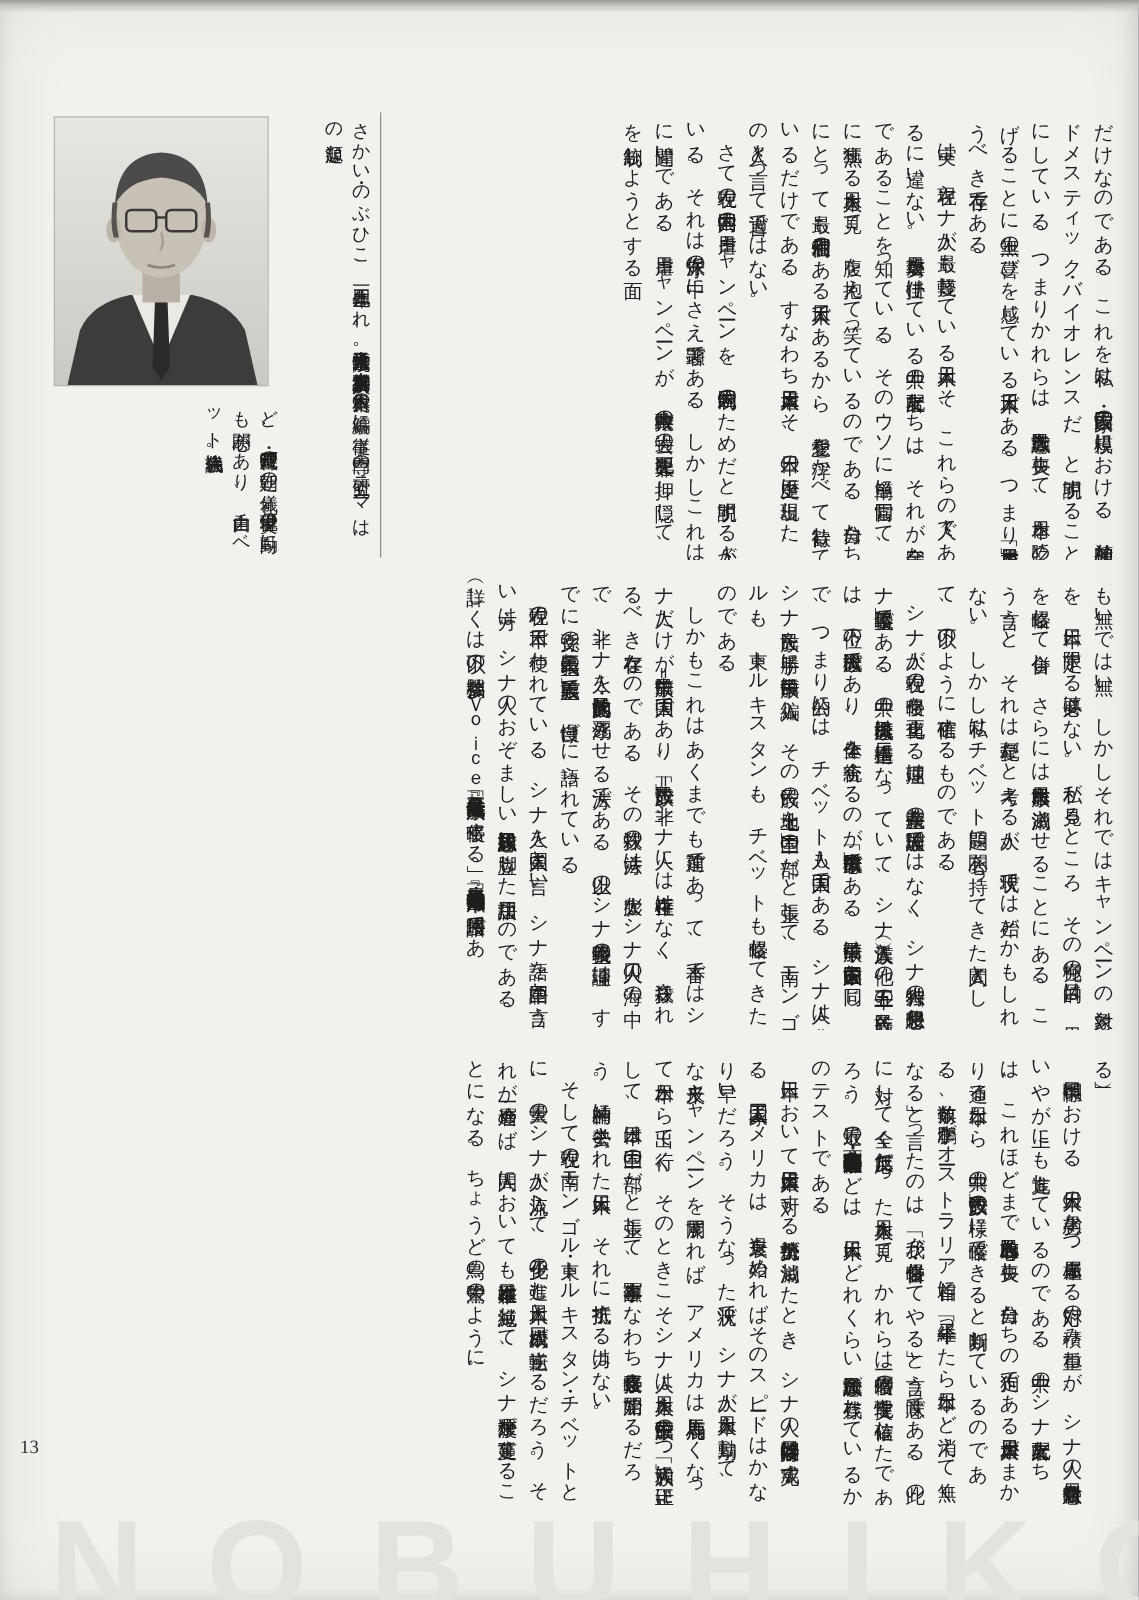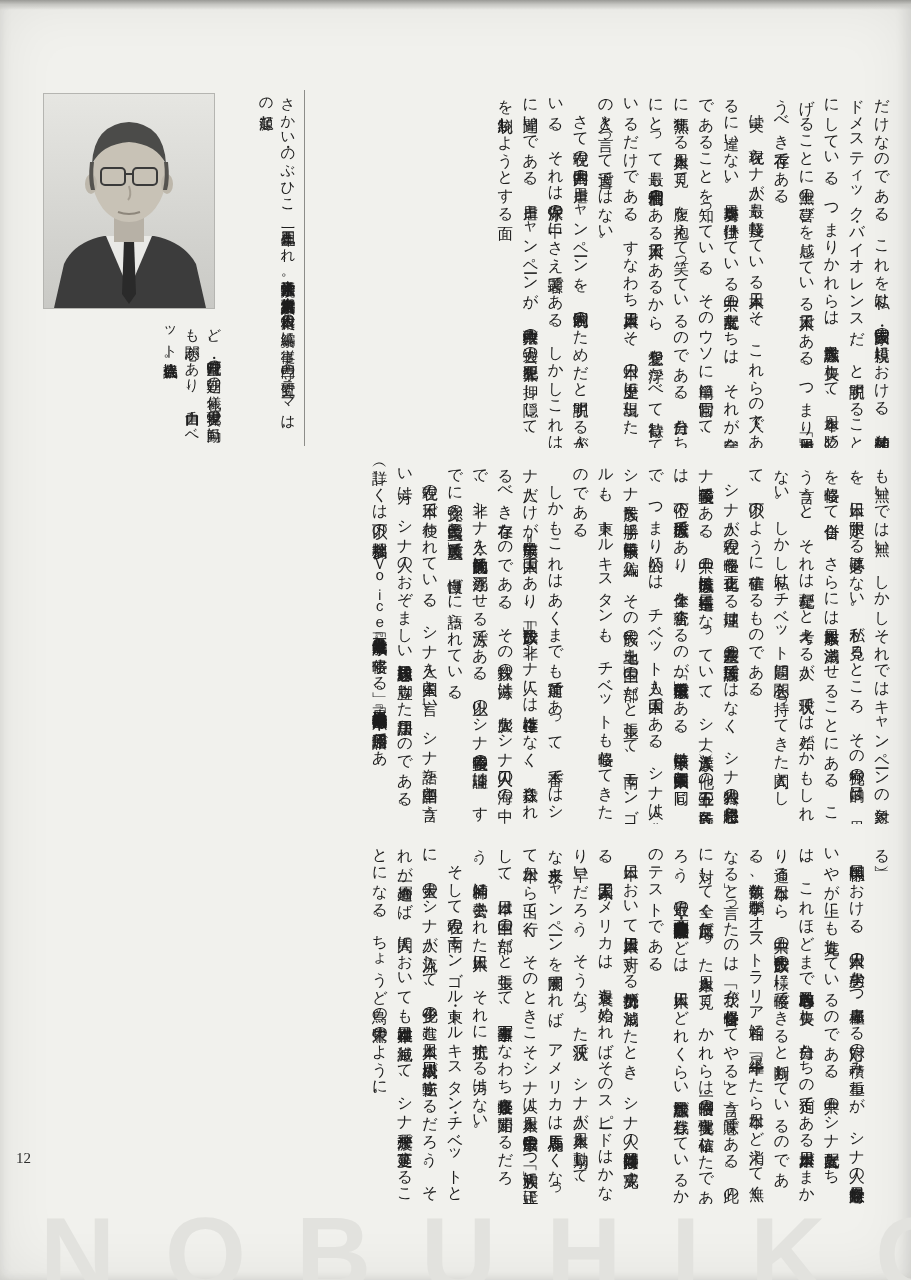--- a/index.html
+++ b/index.html
@@ -119,16 +119,16 @@
 　シナ人が現在の侵略を正当化する理屈は、共産主義の民族理論ではなく、シナ人独特の侵略思想「シナ侵略主義」である。中共の民族概念は二重構造になっていて、シナ人（漢族）と他の五十五の各民族は、下位の民族概念であり、全体を統合するのが「中華民族」概念である。中華民族は中国民族・中国人と同じで、つまり公的には、チベット人も中国人である。シナ人は非シナ民族を勝手に中華民族に編入し、その民族の土地を「中国」の一部だと主張して、南モンゴルも、東トルキスタンも、チベットも侵略してきたのである。
 　しかもこれはあくまでも建前であって、本音ではシナ人だけが中華民族＝中国人であり、「少数民族」＝非シナ人には生存権はなく、抹殺されるべき存在なのである。その抹殺の方法は、膨大なシナ人人口の海の中で、非シナ人を民族的・文化的に溺死させる方法である。以上のシナ侵略主義の論理は、すでに孫文の『三民主義』の「民族主義」で、自慢げに語られている。
 　現在の日本で使われている、シナ人を中国人と言い、シナ語を中国語と言う言い方は、シナ人のおぞましい民族抹殺思想に立脚した用語法なのである。
 （詳しくは以下の拙稿参照。『Ｖｏｉｃｅ』平成六年五月号「『中華』民族は侵略する」、日本学協会『日本』平成十六年二月号「中国・中華は侵略用語であ</div>
 
   <div class="band band3 vtext">る」）
 　日中関係における、日本人の愚劣かつ卑屈極まる対応の積み重ねが、シナ人の対日侵略意欲をいやが上にも亢進しているのである。中共のシナ人支配者たちは、これほどまで民族的自尊心を喪失し、自分たちの走狗である虐日日本人がまかり通る日本なら、中共の「少数民族」の様に侵略できると判断しているのである。数年前、李鵬がオーストラリア首相に、「二十年経ったら日本など消えて無くなる」と言ったのは、「我々が侵略・併合してやる」と言う意味である。此の発言に対して全く無反応だった日本人を見て、かれらは一層侵略の実現性を確信したであろう。最近の西安寸劇事件・珠海売春事件・尖閣上陸事件などは、日本人にどれくらい民族意識が残存しているかのテストである。
 　日本において虐日日本人に対する抵抗勢力が消滅したとき、シナ人の対日間接侵略は完成する。人工国家アメリカは、衰退を始めればそのスピードはかなり早いだろう。そうなった状況で、シナ人が日本人を扇動して、強烈な反米キャンペーンを展開すれば、アメリカは馬鹿馬鹿しくなって日本から出て行く。そのときこそシナ人は日本人を中華民族の一つ「大和族」に正式に認定して、日本は中国の一部だと主張して、軍事占領すなわち直接侵略を開始するだろう。精神的に去勢された日本人に、それに抵抗する力はない。
 　そして現在の南モンゴル・東トルキスタン・チベットと同様に、大量のシナ人が流入して、少子化の進む日本人と人口構成が逆転するだろう。それが一層進めば、人間においても日本在来種は絶滅して、シナ渡来種が蔓延することになる。ちょうど鳥の朱鷺のように。</div>
 
-  <div class="page-number">12</div>
+  <div class="page-number">13</div>
 
   <div class="watermark">NOBUHIKO</div>
 </div>
 
 </body></html>

